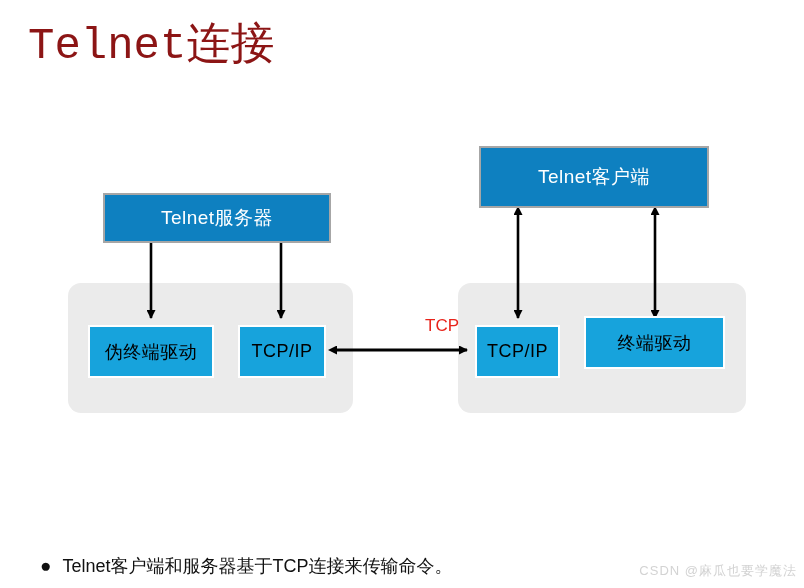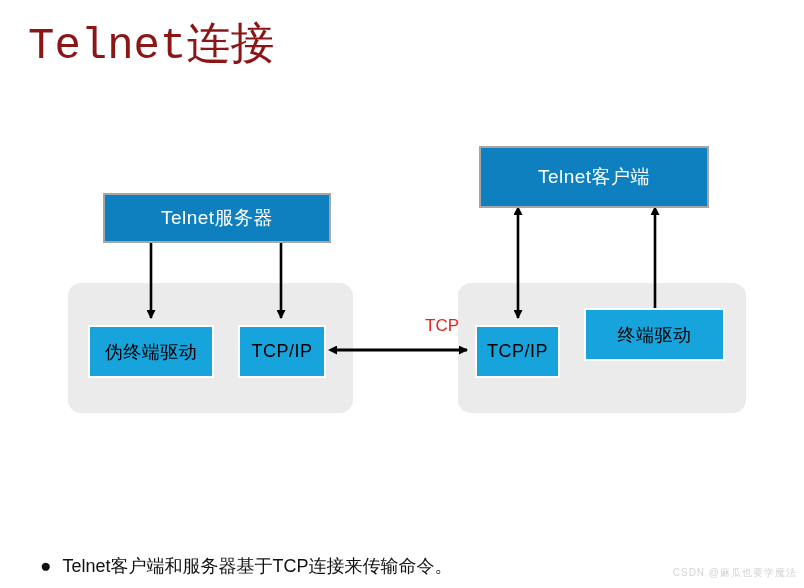--- a/index.html
+++ b/index.html
@@ -77,21 +77,21 @@
     display: flex;
     align-items: center;
     justify-content: center;
     color: #000000;
     font-size: 18px;
     letter-spacing: 0.5px;
   }
   #box-pty-driver   { left: 88px;  top: 325px; width: 126px; height: 53px; }
   #box-tcpip-left   { left: 238px; top: 325px; width: 88px;  height: 53px; }
   #box-tcpip-right  { left: 475px; top: 325px; width: 85px;  height: 53px; }
-  #box-term-driver  { left: 584px; top: 308px; width: 141px; height: 53px; }
+  #box-term-driver  { left: 584px; top: 316px; width: 141px; height: 53px; }
 
   
   #tcp-label {
     position: absolute;
     left: 381px;
     top: 316px;
     font-size: 17px;
     color: #E8241B;
     white-space: nowrap;
     margin-left: 44px;
@@ -127,21 +127,21 @@
     line-height: 30px;
     color: #111111;
     letter-spacing: 0px;
   }
 
   
   #watermark {
     position: absolute;
     right: 7px;
     bottom: 8px;
-    font-size: 10px;
+    font-size: 13px;
     color: #D3D3D3;
     letter-spacing: 1px;
     white-space: nowrap;
   }
 </style>
 </head>
 <body>
 
 <div id="slide">
 

